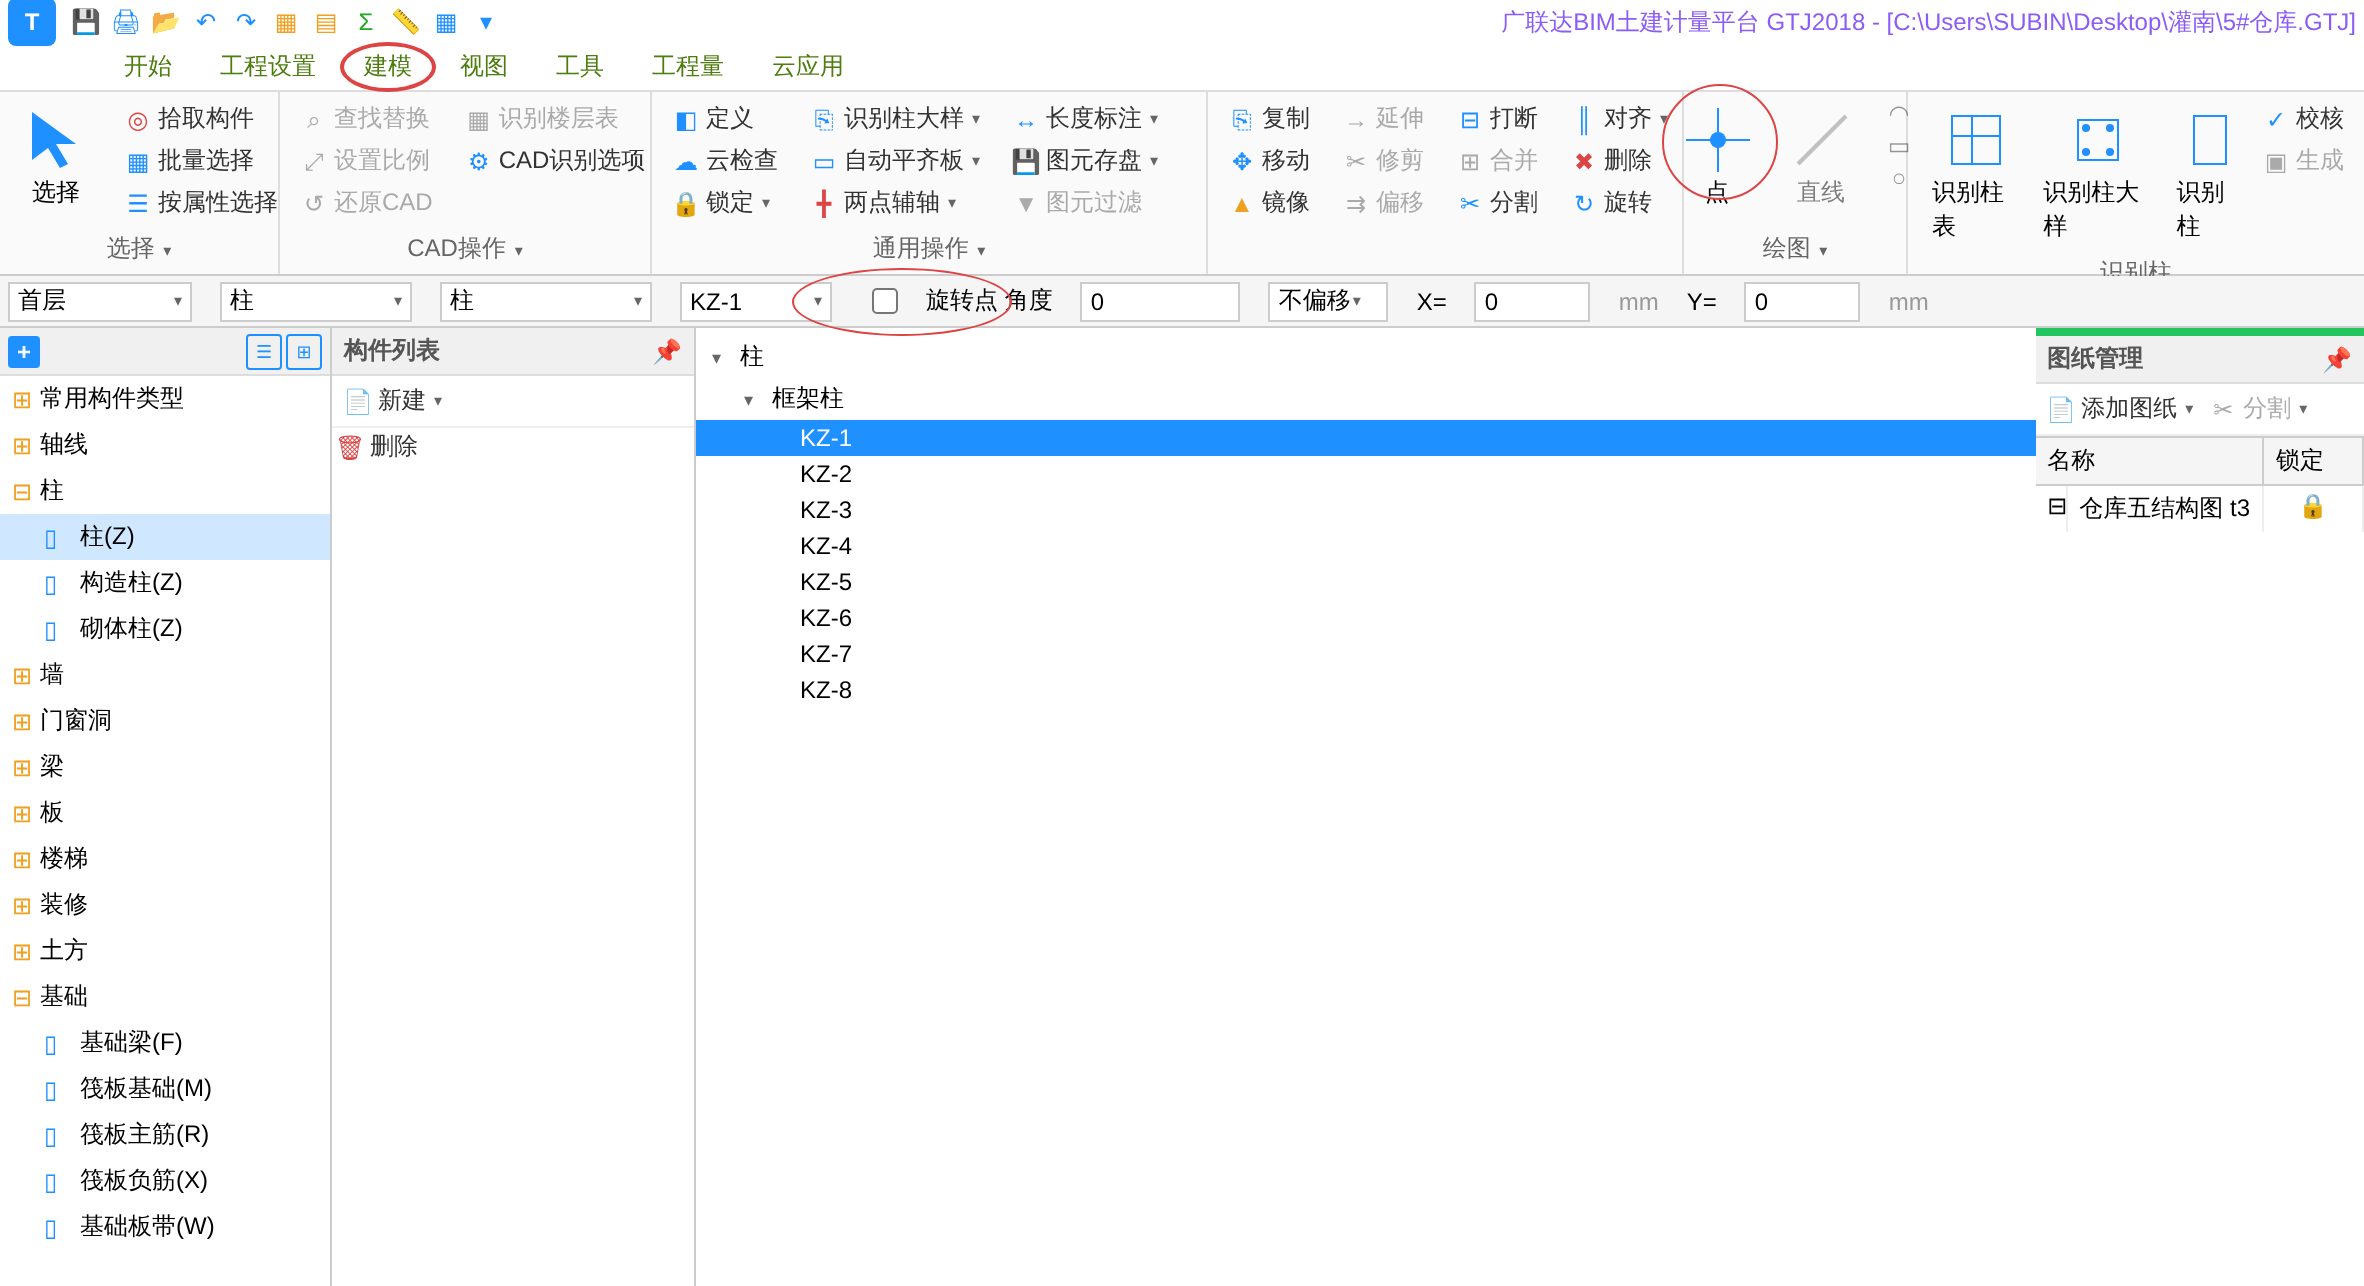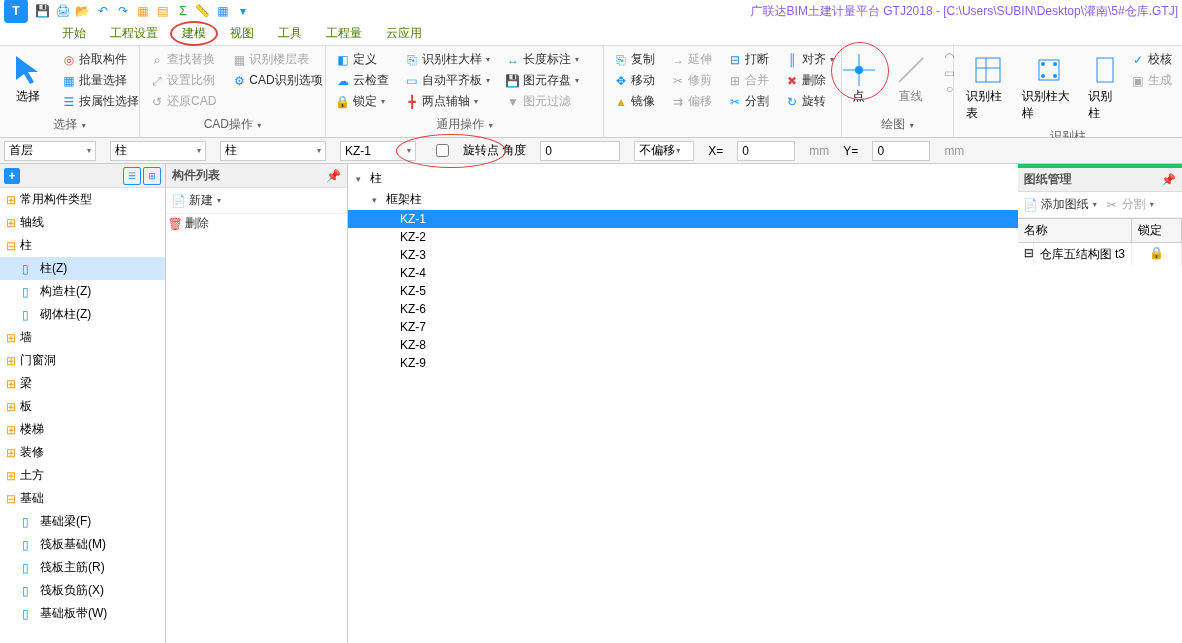--- a/index.html
+++ b/index.html
@@ -490,21 +490,20 @@
       <div class="tree-item tree-lv1"><span class="tree-arrow">▾</span>柱</div>
 <div class="tree-item tree-lv2"><span class="tree-arrow">▾</span>框架柱</div>
       <div class="tree-item tree-lv3 selected">KZ-1</div>
       <div class="tree-item tree-lv3">KZ-2</div>
       <div class="tree-item tree-lv3">KZ-3</div>
       <div class="tree-item tree-lv3">KZ-4</div>
       <div class="tree-item tree-lv3">KZ-5</div>
       <div class="tree-item tree-lv3">KZ-6</div>
       <div class="tree-item tree-lv3">KZ-7</div>
       <div class="tree-item tree-lv3">KZ-8</div>
-      <div class="tree-item tree-lv3">KZ-9</div>
     </div>
 
     <div class="panel2">
       <div class="panel-title">
         <span>图纸管理</span>
         <span class="pin">📌</span>
       </div>
       <div class="panel-toolbar">
         <span class="ribbon-btn">
           <span class="icon" style="color:#1e90ff">📄</span>

